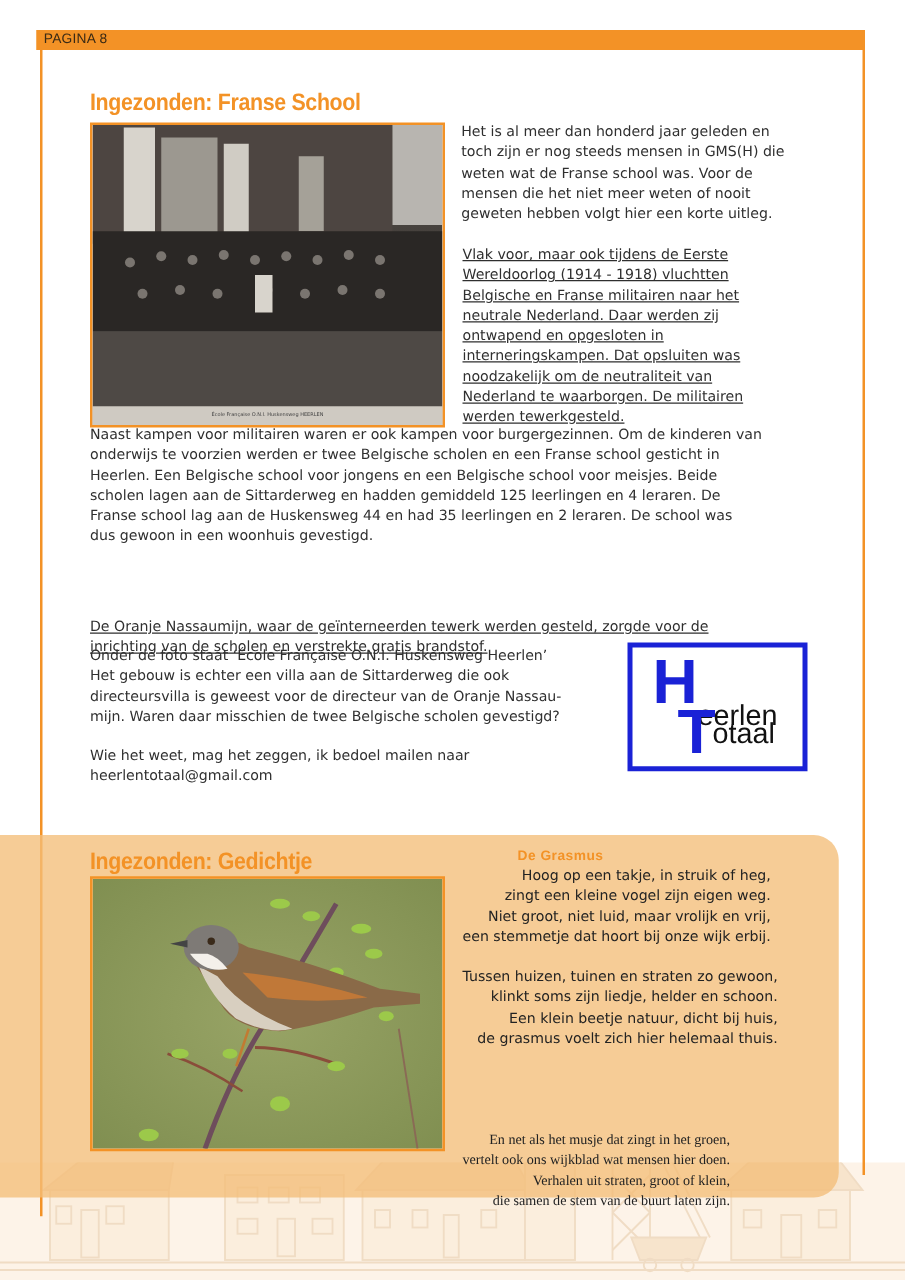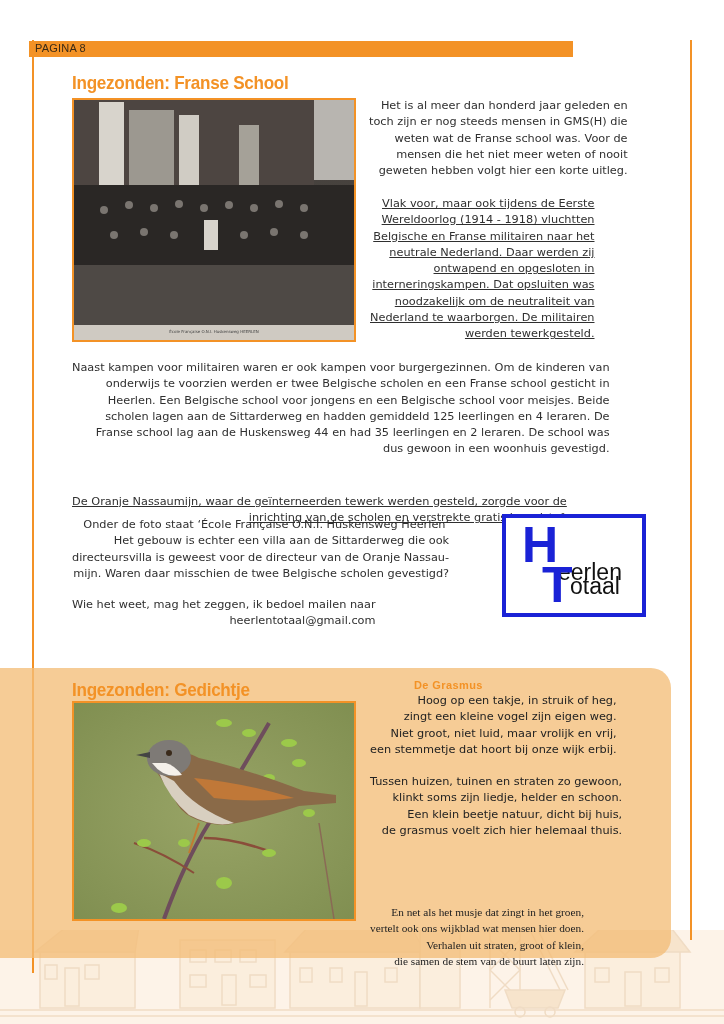--- a/index.html
+++ b/index.html
@@ -8,41 +8,39 @@
     background: #ffffff;
     font-family: "DejaVu Sans", sans-serif;
     color: #2b2b2b;
   }
   .skyline-bg {
     position: absolute; left: 0; top: 930px; width: 724px; height: 94px;
     background: #fdf3e8;
   }
   .skyline-bg svg { position: absolute; left: 0; top: 0; }
   .header-bar {
-    position: absolute; left: 29px; top: 24px; width: 544px; height: 16px;
+    position: absolute; left: 29px; top: 24px; width: 663px; height: 16px;
     background: #f39226;
-    margin-top: 17px;
   }
   .header-bar span {
     position: absolute; left: 6px; top: 1px;
     font-family: "Liberation Sans", sans-serif; font-size: 11px; color: #3a2a15;
     letter-spacing: 0.2px;
   }
   .frame-left { position: absolute; left: 32px; top: 40px; width: 2px; height: 933px; background: #f39226; }
   .frame-right { position: absolute; left: 690px; top: 40px; width: 2px; height: 900px; background: #f39226; }
 
   .section-title {
     position: absolute;
     font-family: "Liberation Sans", sans-serif; font-weight: bold;
     font-size: 19px; color: #f39226; letter-spacing: -0.3px; transform: scaleX(0.9); transform-origin: left;
   }
   .body-text {
     position: absolute; font-size: 11.3px; line-height: 16.3px; color: #2f2f2f;
     white-space: pre-line;
-    text-align: right;
   }
   .photo {
     position: absolute; border: 2px solid #f39226; box-sizing: border-box; overflow: hidden;
   }
   .logo {
     position: absolute; left: 502px; top: 514px; width: 144px; height: 103px;
     box-sizing: border-box; border: 4px solid #1a22d6; background: #fff;
   }
   .logo .H { position: absolute; left: 16px; top: 2px; font-family: "Liberation Sans", sans-serif; font-weight: bold; font-size: 50px; color: #1a22d6; line-height: 50px; }
   .logo .T { position: absolute; left: 36px; top: 42px; font-family: "Liberation Sans", sans-serif; font-weight: bold; font-size: 50px; color: #1a22d6; line-height: 50px; }
@@ -172,21 +170,21 @@
 geweten hebben volgt hier een korte uitleg.</div>
 <div class="body-text" style="left:370px; top:196px;text-decoration:underline;">Vlak voor, maar ook tijdens de Eerste
 Wereldoorlog (1914 - 1918) vluchtten
 Belgische en Franse militairen naar het
 neutrale Nederland. Daar werden zij
 ontwapend en opgesloten in
 interneringskampen. Dat opsluiten was
 noodzakelijk om de neutraliteit van
 Nederland te waarborgen. De militairen
 werden tewerkgesteld.</div>
-<div class="body-text" style="left:72px; top:360px;">Naast kampen voor militairen waren er ook kampen voor burgergezinnen. Om de kinderen van
+<div class="body-text" style="left:72px; top:340px;">Naast kampen voor militairen waren er ook kampen voor burgergezinnen. Om de kinderen van
 onderwijs te voorzien werden er twee Belgische scholen en een Franse school gesticht in
 Heerlen. Een Belgische school voor jongens en een Belgische school voor meisjes. Beide
 scholen lagen aan de Sittarderweg en hadden gemiddeld 125 leerlingen en 4 leraren. De
 Franse school lag aan de Huskensweg 44 en had 35 leerlingen en 2 leraren. De school was
 dus gewoon in een woonhuis gevestigd.</div>
 <div class="body-text" style="left:72px; top:494px;text-decoration:underline;">De Oranje Nassaumijn, waar de geïnterneerden tewerk werden gesteld, zorgde voor de
 inrichting van de scholen en verstrekte gratis brandstof.</div>
 <div class="body-text" style="left:72px; top:517px;">Onder de foto staat ‘École Française O.N.I.  Huskensweg Heerlen’
 Het gebouw is echter een villa aan de Sittarderweg die ook
 directeursvilla is geweest voor de directeur van de Oranje Nassau-

